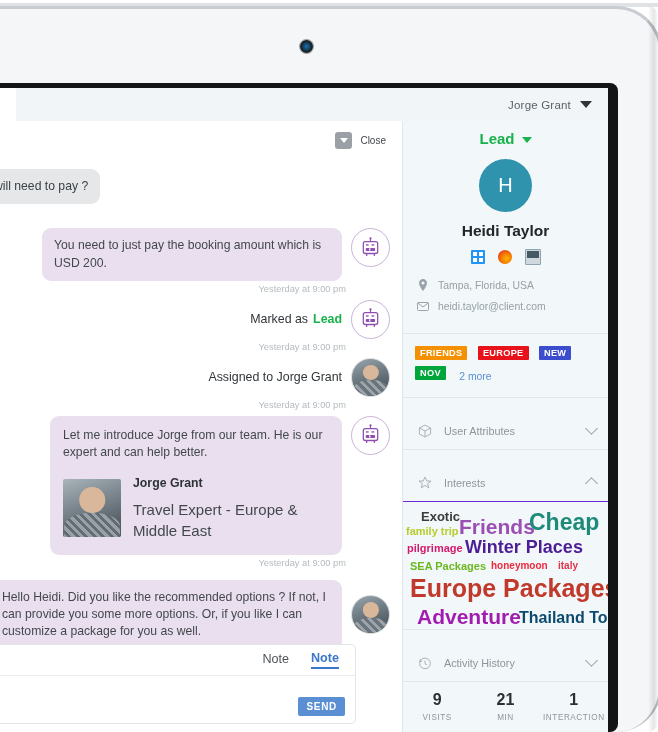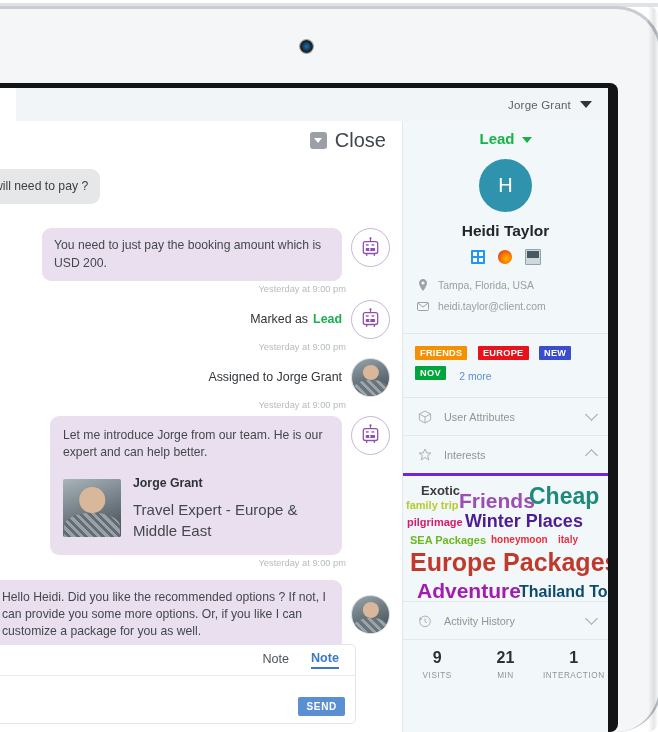--- a/index.html
+++ b/index.html
@@ -95,21 +95,21 @@
   }
   #close-btn{display:flex;align-items:center;gap:8px;margin-right:16px;cursor:pointer;}
   #close-icon-box{
     width:17px;height:17px;border-radius:3px;background:#9aa0a6;
     display:flex;align-items:center;justify-content:center;
   }
   #close-icon-box .chev{
     width:0;height:0;border-left:4px solid transparent;border-right:4px solid transparent;
     border-top:5px solid #ffffff;margin-top:1px;
   }
-  #close-btn .clabel{font-size:20px;color:#3f464c;}
+  #close-btn .clabel{font-size:10px;color:#3f464c;}
 
   #chat-scroll{
     position:absolute;left:0;top:38px;width:448px;height:485px;
     background:#ffffff;overflow:hidden;padding-top:6px;box-sizing:border-box;
   }
 
   .msg-row{display:flex;align-items:flex-start;padding:0 12px;margin-bottom:3px;}
   .msg-row.left{justify-content:flex-start;}
   .msg-row.right{justify-content:flex-end;}
 
@@ -249,35 +249,35 @@
 
   #tags-area{padding:12px 10px 11px 12px;}
   .tag{
     display:inline-block;font-size:9.2px;font-weight:bold;color:#ffffff;
     padding:2px 5px;border-radius:1px;margin:0 6px 6px 0;letter-spacing:.3px;
     vertical-align:middle;
   }
   #more-tags{font-size:10.4px;color:#5b8fd4;cursor:pointer;vertical-align:middle;margin-left:3px;margin-top:12px;}
 
   .section-hdr{
-    display:flex;align-items:center;gap:12px;padding:11px 12px 11px 14px;
+    display:flex;align-items:center;gap:12px;padding:25px 12px 11px 14px;
     border-top:1px solid #e2e8ea;cursor:pointer;
   }
   .section-hdr .sh-label{font-size:10.8px;color:#8d969c;flex:1;}
   .sh-icon{width:15px;height:15px;flex:0 0 15px;color:#aab2b8;display:flex;align-items:center;justify-content:center;}
   .sh-chev{
     width:8px;height:8px;border-right:1.6px solid #9aa3a9;border-bottom:1.6px solid #9aa3a9;
     transform:rotate(45deg);margin-top:-4px;flex:0 0 8px;
   }
   .sh-chev.up{transform:rotate(225deg);margin-top:2px;}
 
   
   #word-cloud{
     position:relative;height:128px;padding:6px 4px 0 4px;box-sizing:border-box;
-    border-top:3px solid #6d28d9;overflow:hidden;
+    border-top:1px solid #6d28d9;overflow:hidden;
   }
   .wc{position:absolute;white-space:nowrap;font-weight:bold;line-height:1;}
 
   
   #stats-row{
     display:flex;border-top:1px solid #e2e8ea;
   }
   .stat{flex:1;text-align:center;padding:9px 0 10px;}
   .stat .sv{font-size:16px;font-weight:bold;color:#2b3035;}
   .stat .sl{font-size:8.2px;color:#8d969c;letter-spacing:.55px;margin-top:4px;}

